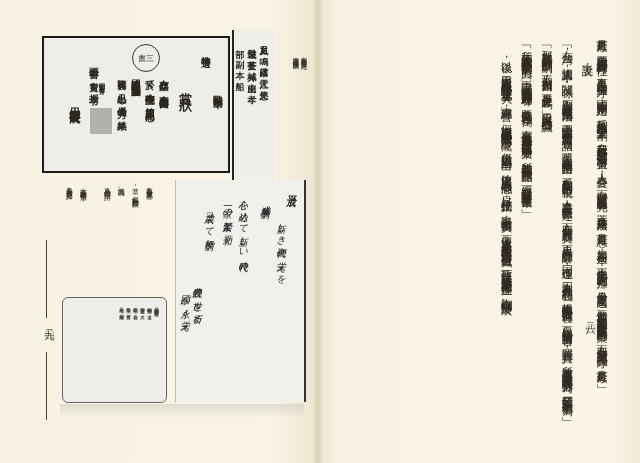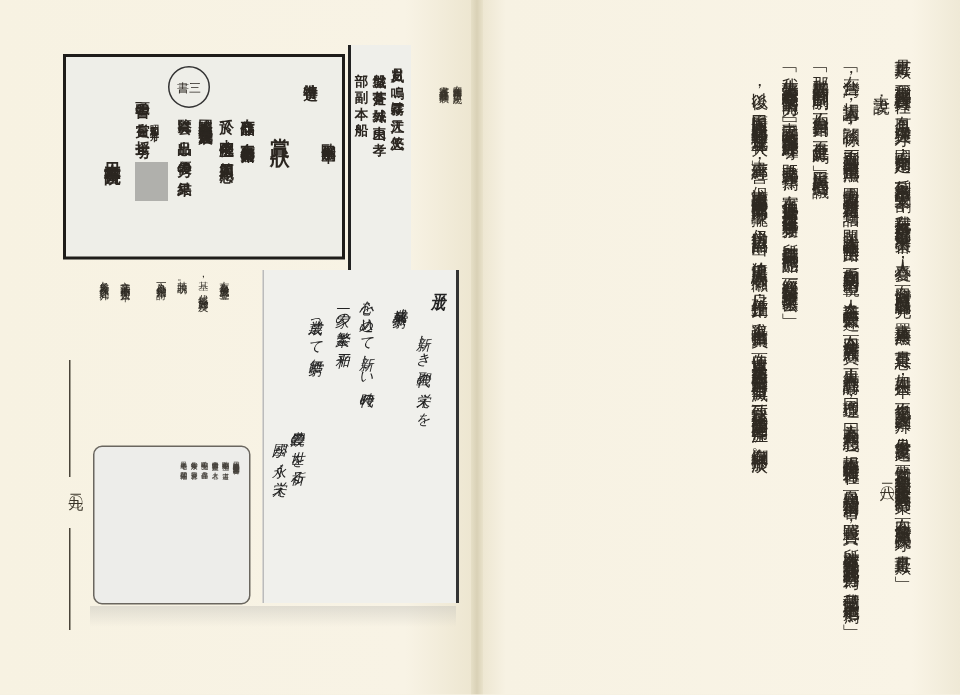--- a/index.html
+++ b/index.html
@@ -13,21 +13,21 @@
   .body-text{position:absolute;top:30px;right:32px;height:400px;font-size:11.2px;line-height:14.3px;letter-spacing:1.1px;color:#2f2a22;}
   .body-text p{margin:0;}
   .body-text .gap{margin-left:6px;}
   .folio-r{position:absolute;left:583px;top:315px;font-size:10px;letter-spacing:1px;color:#3a3428;}
   
   .caption{position:absolute;left:291px;top:52px;font-size:6px;line-height:9px;letter-spacing:.6px;color:#3a342a;}
   .caption .c2{font-size:6.5px;}
   .folio-l{position:absolute;left:42px;top:322px;font-size:10px;color:#3a3428;}
   .folio-line{position:absolute;left:46px;width:1px;background:#4a4439;}
   .cert{position:absolute;left:42px;top:36px;width:188px;height:137px;background:#eeeee8;border:2px solid #1e1c19;box-sizing:border-box;}
-  .cert .seal{position:absolute;left:68px;top:6px;width:26px;height:26px;border:1px solid #333;border-radius:50%;font-size:8px;display:flex;align-items:center;justify-content:center;}
+  .cert .seal{position:absolute;left:88px;top:6px;width:26px;height:26px;border:1px solid #333;border-radius:50%;font-size:8px;display:flex;align-items:center;justify-content:center;}
   .cert .title{position:absolute;right:34px;top:44px;font-size:13px;letter-spacing:6px;font-weight:bold;}
   .cert .col{position:absolute;font-size:9.5px;letter-spacing:1px;line-height:12px;font-weight:bold;}
   .cert .stamp{position:absolute;left:46px;top:70px;width:22px;height:26px;background:rgba(60,60,60,.35);}
   .letter{position:absolute;left:232px;top:30px;width:40px;height:150px;background:#efefea;border-left:2px solid #222;}
   .letter .col{position:absolute;font-size:9px;font-weight:bold;letter-spacing:.5px;}
   .note{position:absolute;left:60px;top:182px;font-size:6.8px;line-height:10px;letter-spacing:1px;height:100px;color:#2d2922;}
   .note p{margin:0 0 0 4px;}
   .print-box{position:absolute;left:62px;top:297px;width:103px;height:104px;background:#ededea;border:1px solid #6a665f;border-radius:6px;}
   .print-box .ptxt{position:absolute;right:6px;top:6px;font-size:4.6px;line-height:7px;letter-spacing:.3px;color:#45413b;height:90px;}
   .handwrit{position:absolute;left:175px;top:180px;width:128px;height:222px;background:#f0f0ec;border-left:1px solid #bbb;border-right:2px solid #333;}

